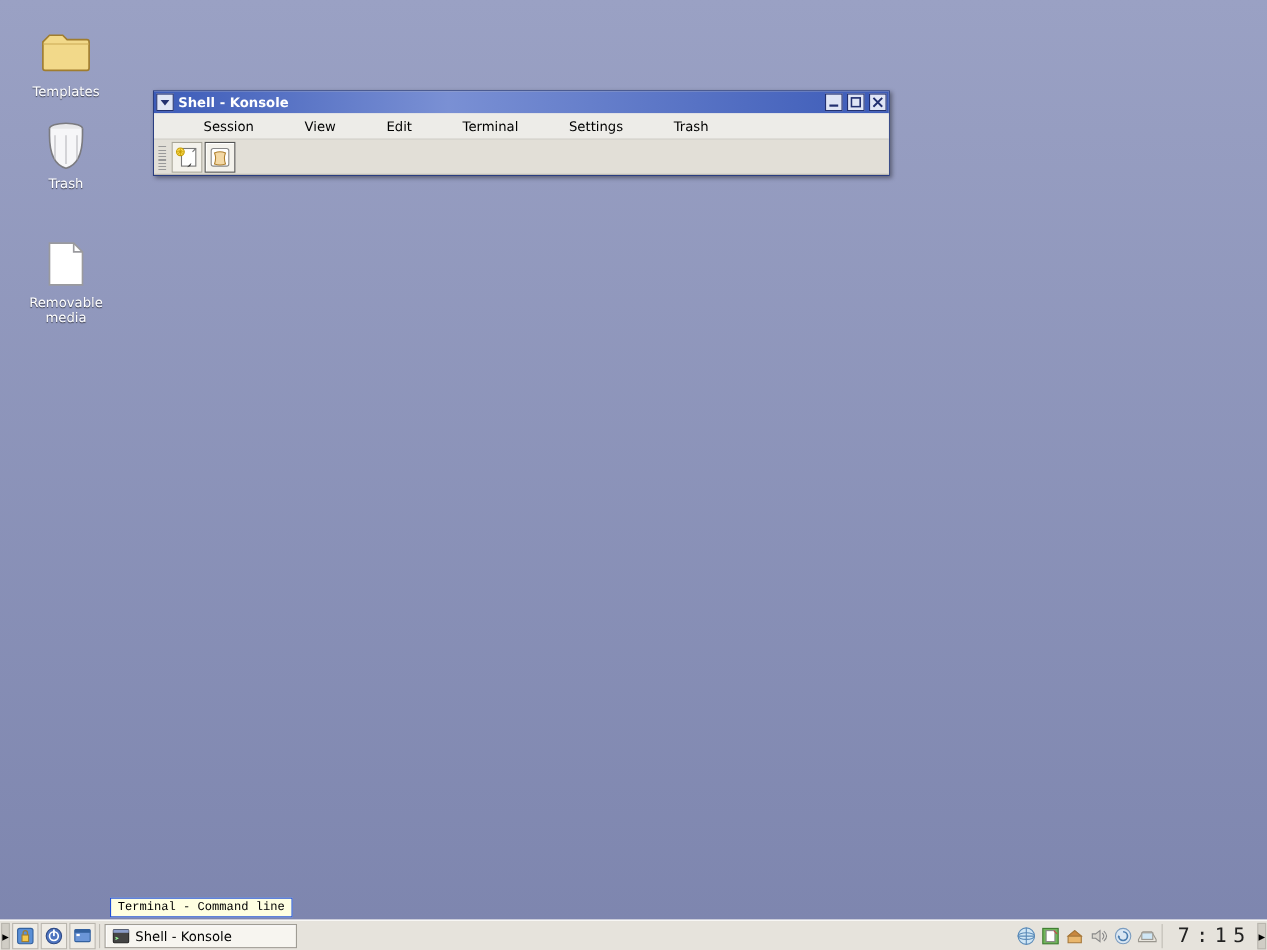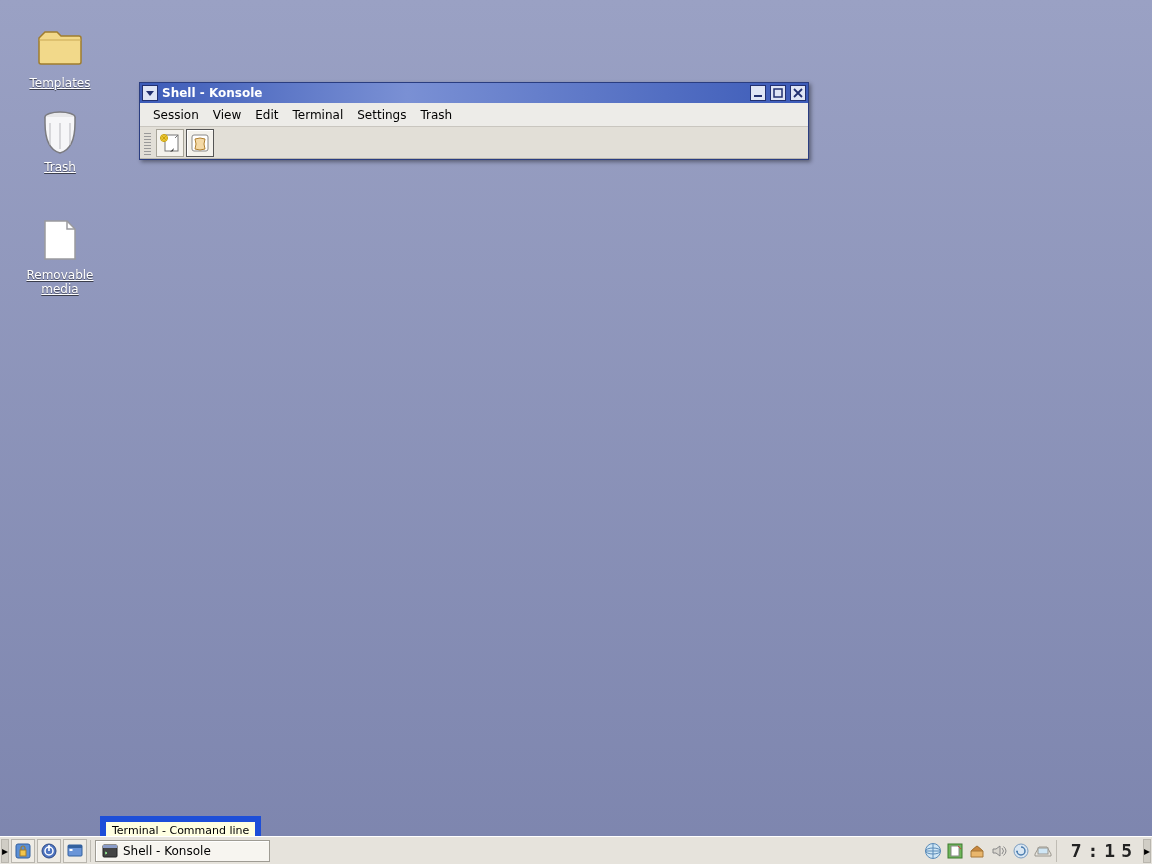--- a/index.html
+++ b/index.html
@@ -1,53 +1,53 @@
 <!DOCTYPE html>
 <html><head>
 <meta charset="utf-8">
 <style>
   * { margin:0; padding:0; box-sizing:border-box; }
   html,body { width:1152px; height:864px; overflow:hidden; font-family:"DejaVu Sans","Liberation Sans",sans-serif; font-size:12px; }
   body { background:linear-gradient(to bottom,#9aa1c4 0%,#7d85ae 100%); position:relative; color:#000; }
 
   
-  .desktop-icon { position:absolute; width:96px; text-align:center; color:#fff; text-shadow:0 1px 1px rgba(0,0,0,.6); cursor:pointer;text-decoration:underline; }
+  .desktop-icon { position:absolute; width:96px; text-align:center; color:#fff; text-shadow:0 1px 1px rgba(0,0,0,.6); cursor:pointer; }
   .desktop-icon .ico { width:48px; height:48px; margin:0 auto 4px; display:flex; align-items:center; justify-content:center; }
   .desktop-icon .lbl { font-size:12px; line-height:14px; }
 
   
   .win { position:absolute; border:1px solid #2a3d80; background:#eae7e0; box-shadow:2px 2px 4px rgba(0,0,0,.4); }
   .titlebar { height:20px; background:linear-gradient(to right,#3c5bb8,#7a90d4 40%,#3c5bb8); display:flex; align-items:center; color:#fff; font-weight:bold; font-size:12px; }
   .titlebar .sysbtn { width:16px; height:16px; margin:0 2px; background:#dfe5f5; border:1px solid #223070; display:flex; align-items:center; justify-content:center; color:#223070; font-size:10px; line-height:1; cursor:pointer; }
   .titlebar .title { flex:1; padding-left:2px; }
   .menubar { height:24px; background:#edece8; display:flex; align-items:center; padding:0 6px; border-bottom:1px solid #c9c6bf; }
-  .menubar span { padding:3px 7px; cursor:pointer; }
+  .menubar span { padding:3px 7px; cursor:pointer;margin-left:32px; }
   .toolbar { height:32px; background:#e2dfd7; display:flex; align-items:center; padding:0 4px; border-bottom:1px solid #b9b6ae; gap:2px; }
   .toolbar .grip { width:7px; height:24px; background:repeating-linear-gradient(0deg,#999,#999 1px,#e2dfd7 1px,#e2dfd7 3px); margin-right:3px; }
   .tbtn { width:28px; height:28px; border:1px solid #a8a599; background:#f4f2ec; display:flex; align-items:center; justify-content:center; cursor:pointer; }
   .tbtn.active { border:1px solid #555; box-shadow:inset 1px 1px 0 #fff; }
 
   .term-wrap { position:relative; background:#fff; margin:0 4px 4px 4px; }
   .term { background:#000; color:#ddd; font-family:"DejaVu Sans Mono",monospace; font-size:13px; line-height:16px; padding:2px 4px; white-space:pre; position:relative; }
   .term .cursor { display:inline-block; width:8px; height:13px; background:#ccc; vertical-align:text-bottom; margin-left:2px; }
   .scrollbar-v { position:absolute; right:0; top:0; bottom:0; width:16px; background:#ece9e2; border-left:1px solid #b9b6ae; }
   .scrollbar-v .arrow { height:14px; background:#dcd9d0; border:1px solid #a8a599; margin:1px; font-size:9px; display:flex; align-items:center; justify-content:center; cursor:pointer; }
   .scrollbar-v .arrow.bottom { position:absolute; bottom:1px; left:0; right:0; }
 
   
-  .tooltip { position:absolute; background:#ffffe1; border:6px solid #1d4ed8; padding:2px 6px; font-size:11px; }
+  .tooltip { position:absolute; background:#ffffe1; border:1px solid #1d4ed8; padding:2px 6px; font-size:11px;font-family:Liberation Mono, monospace; }
 
   
   .taskbar { position:absolute; left:0; right:0; bottom:0; height:28px; background:#e6e3dc; border-top:1px solid #fff; display:flex; align-items:center; }
   .tb-section { display:flex; align-items:center; height:100%; }
   .tb-btn { width:24px; height:24px; margin:0 1px; background:#efece5; border:1px solid #b9b6ae; display:flex; align-items:center; justify-content:center; cursor:pointer; font-size:14px; }
   .tb-expand { width:8px; height:24px; background:#d0cdc5; margin:0 1px; border:1px solid #b9b6ae; cursor:pointer; display:flex; align-items:center; justify-content:center; }
   .task-entry { height:22px; min-width:175px; margin:0 2px; background:#f7f5f0; border:1px solid #9f9c94; display:flex; align-items:center; padding:0 6px; cursor:pointer; gap:5px; box-shadow:inset 1px 1px 0 #fff; }
   .tray-icon { width:20px; height:20px; margin:0 1px; display:flex; align-items:center; justify-content:center; cursor:pointer; font-size:14px; }
-  .clock { font-family:"DejaVu Sans Mono",monospace; font-size:18px; letter-spacing:6px; padding:0 4px 0 12px; color:#222; font-weight:700;text-align:right; }
+  .clock { font-family:"DejaVu Sans Mono",monospace; font-size:18px; letter-spacing:6px; padding:0 4px 0 12px; color:#222; font-weight:400;text-align:right; }
   .sep { width:1px; height:22px; background:#bfbcb4; margin:0 2px; }
 
   svg { display:block; }
 </style>
 </head>
 <body>
 
 <div class="desktop-icon" style="left:12px; top:24px;">
   <div class="ico">
     <svg width="46" height="40" viewBox="0 0 46 40">

